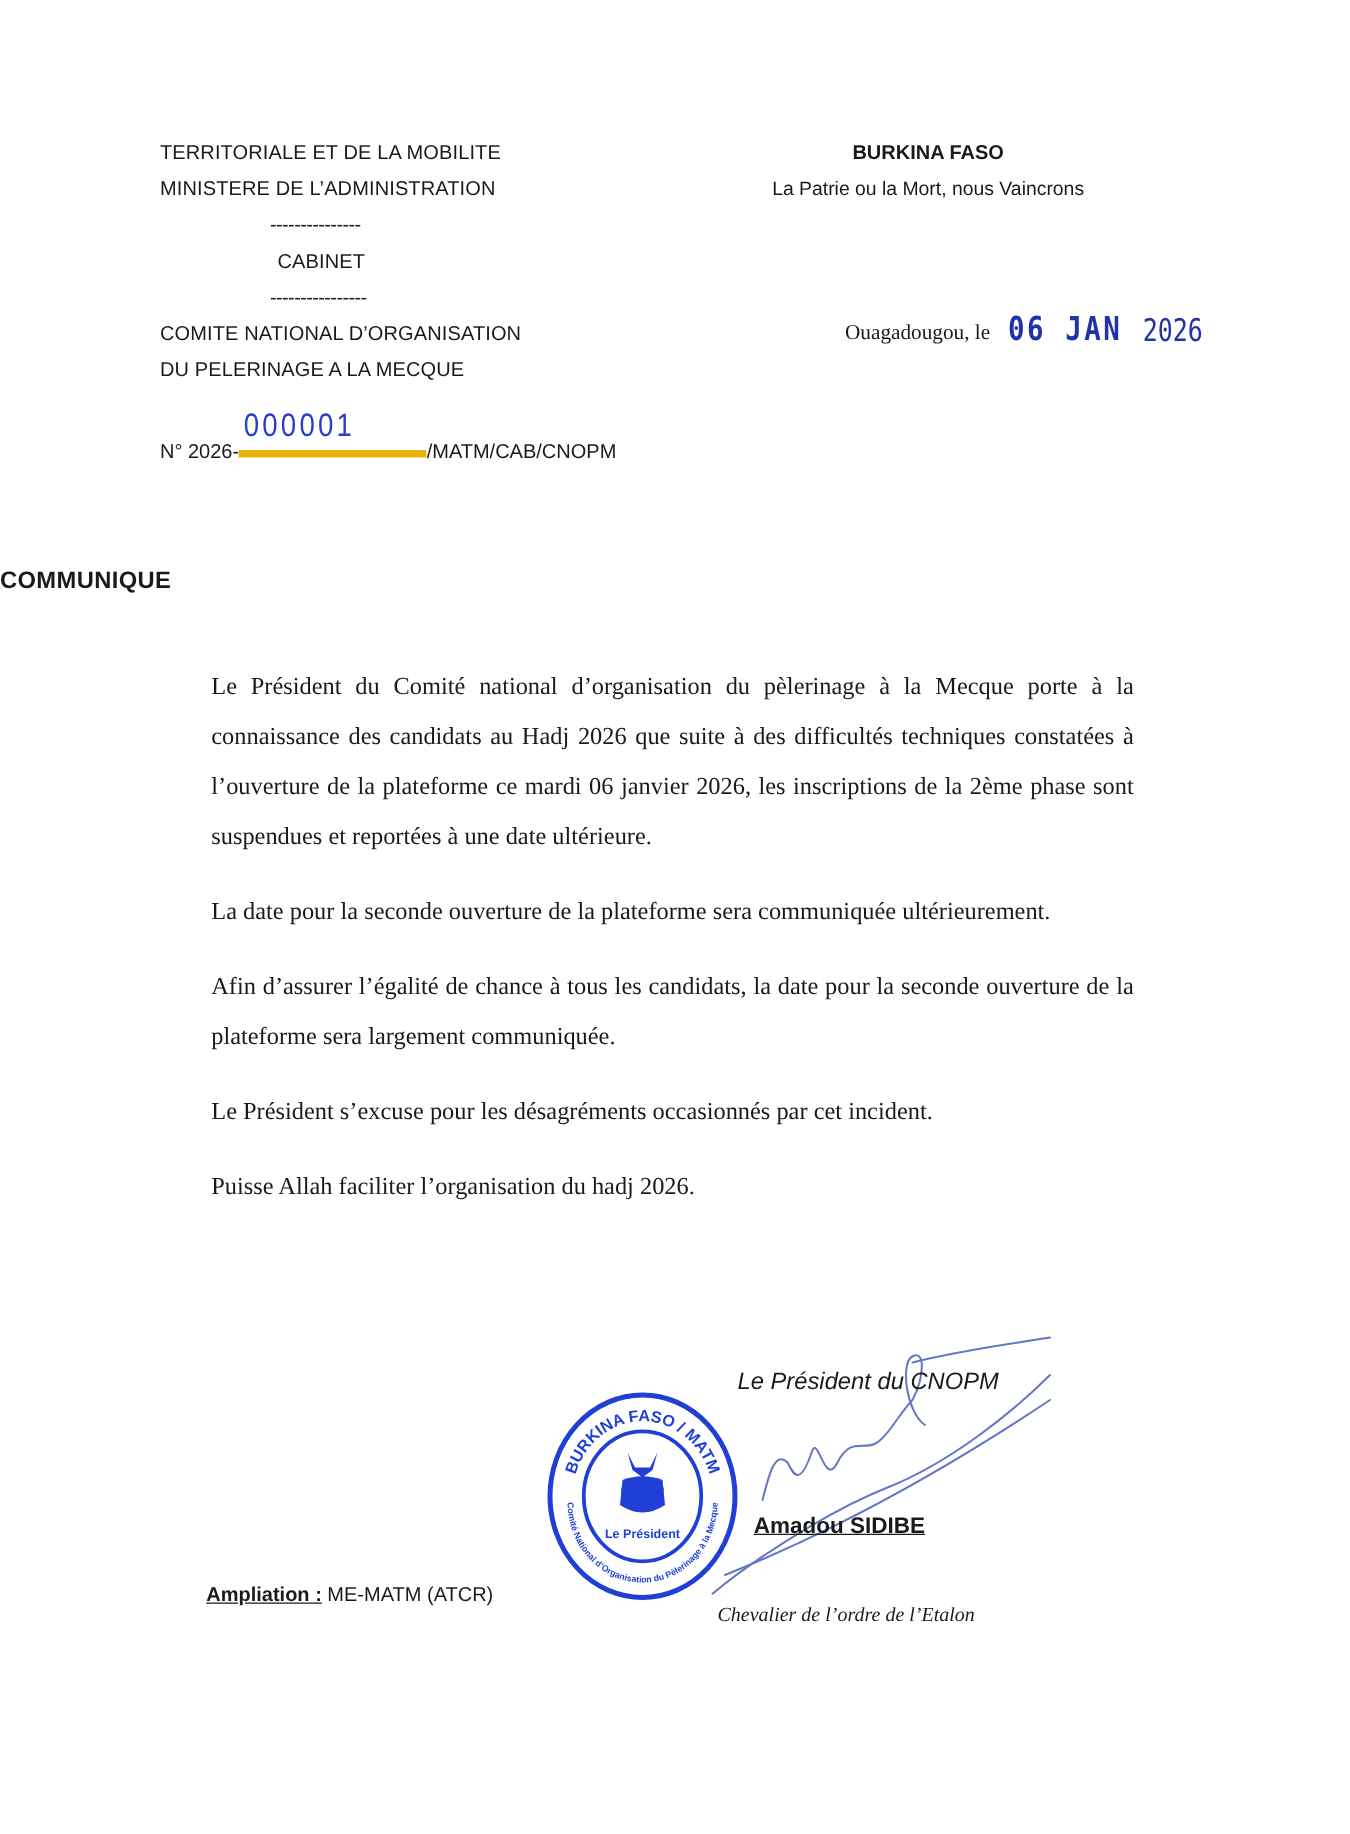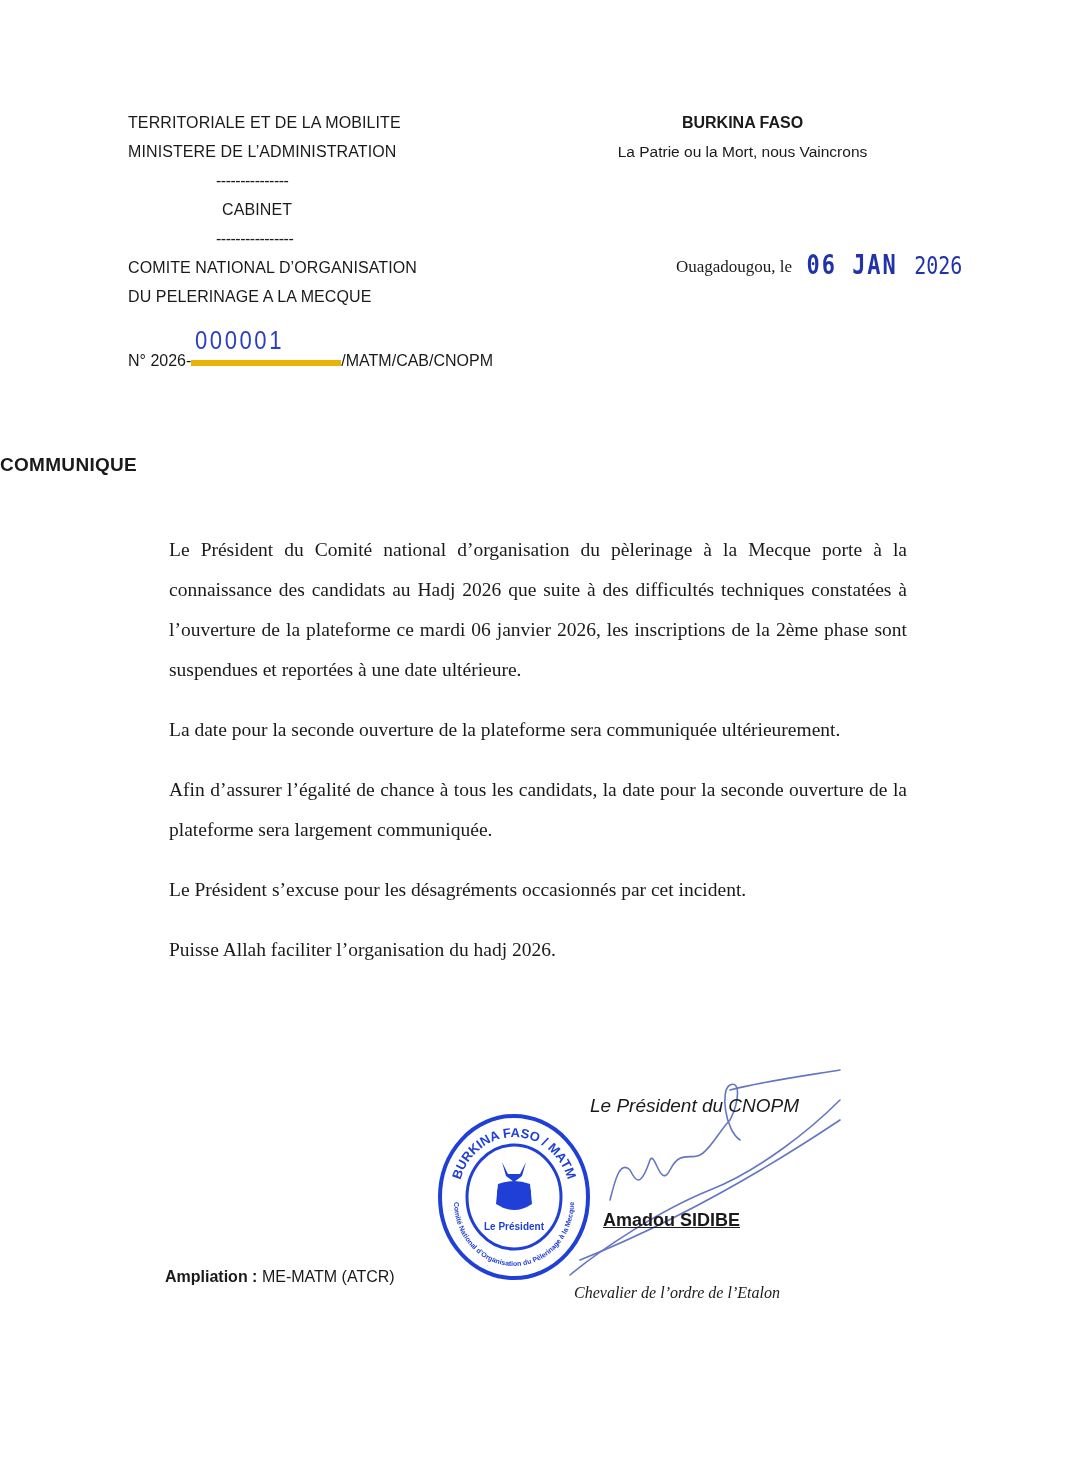--- a/index.html
+++ b/index.html
@@ -29,21 +29,21 @@
   .title { left: 0; width: 1080px; top: 454px; text-align: left; font-size: 19px; font-weight: bold; letter-spacing: 0.3px; }
 
   .body { left: 169px; top: 530px; width: 738px; font-size: 19.5px; line-height: 40px; }
   .body p { margin: 0 0 20px 0; text-align: justify; }
 
   .sig-title { left: 566px; top: 1095px; font-size: 19px; font-style: italic; white-space: nowrap; margin-left: 24px; }
   .sig-name { left: 603px; top: 1210px; font-size: 18px; text-decoration: underline; white-space: nowrap; font-weight: bold; }
   .sig-order { left: 574px; top: 1284px; font-size: 16px; font-style: italic; white-space: nowrap; }
 
   .ampliation { left: 165px; top: 1268px; font-size: 16px; white-space: nowrap; }
-  .ampliation .lbl { font-weight: bold; }
+  .ampliation .lbl { font-weight: bold; text-decoration: underline; }
 
   .seal { left: 436px; top: 1112px; width: 156px; height: 170px; }
   .signature { left: 540px; top: 1060px; width: 320px; height: 230px; pointer-events: none; }
 </style>
 </head>
 <body>
 
 <div class="abs hdr-left sans">
   <div class="line">TERRITORIALE ET DE LA MOBILITE</div>
   <div class="line">MINISTERE DE L’ADMINISTRATION</div>

